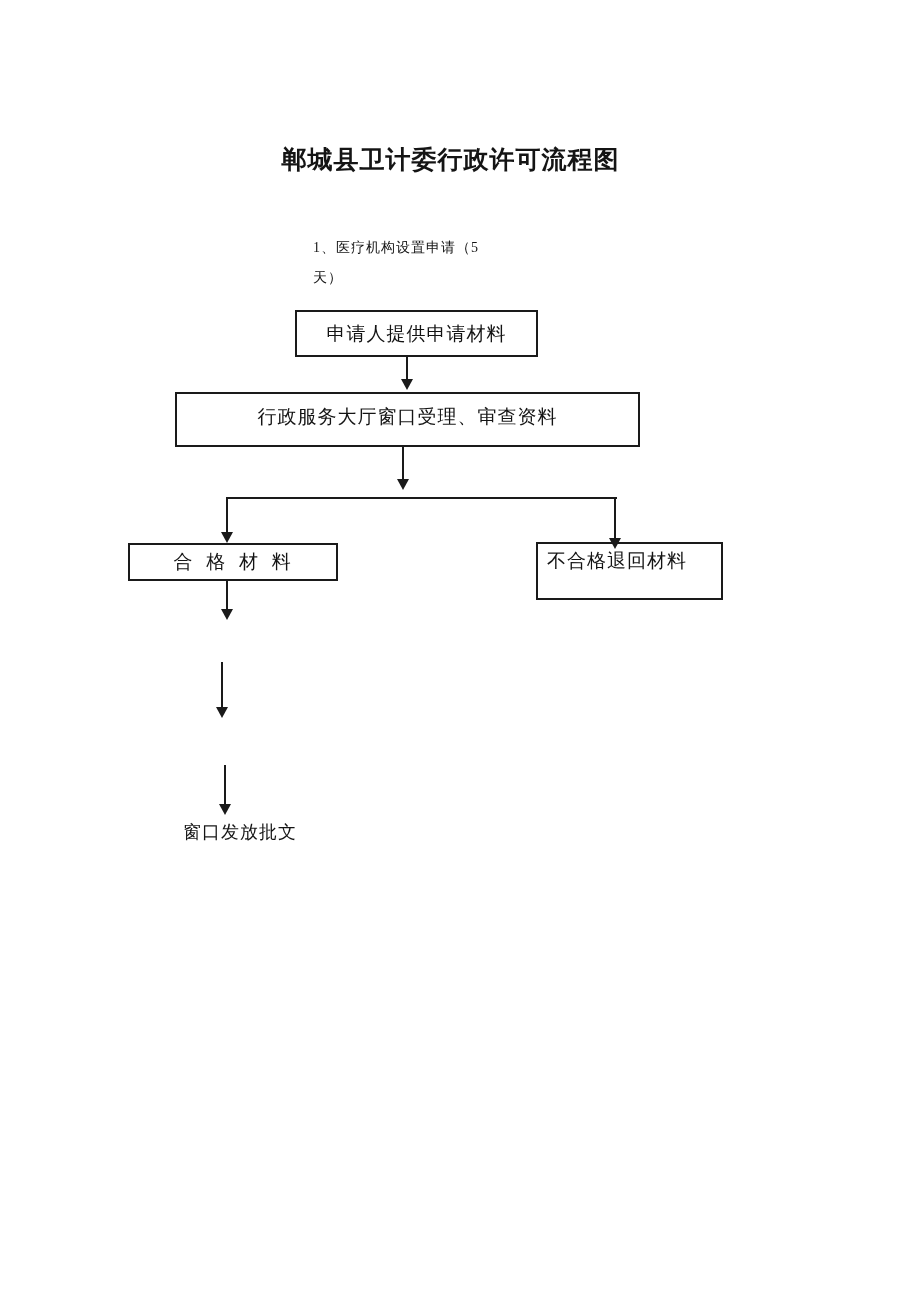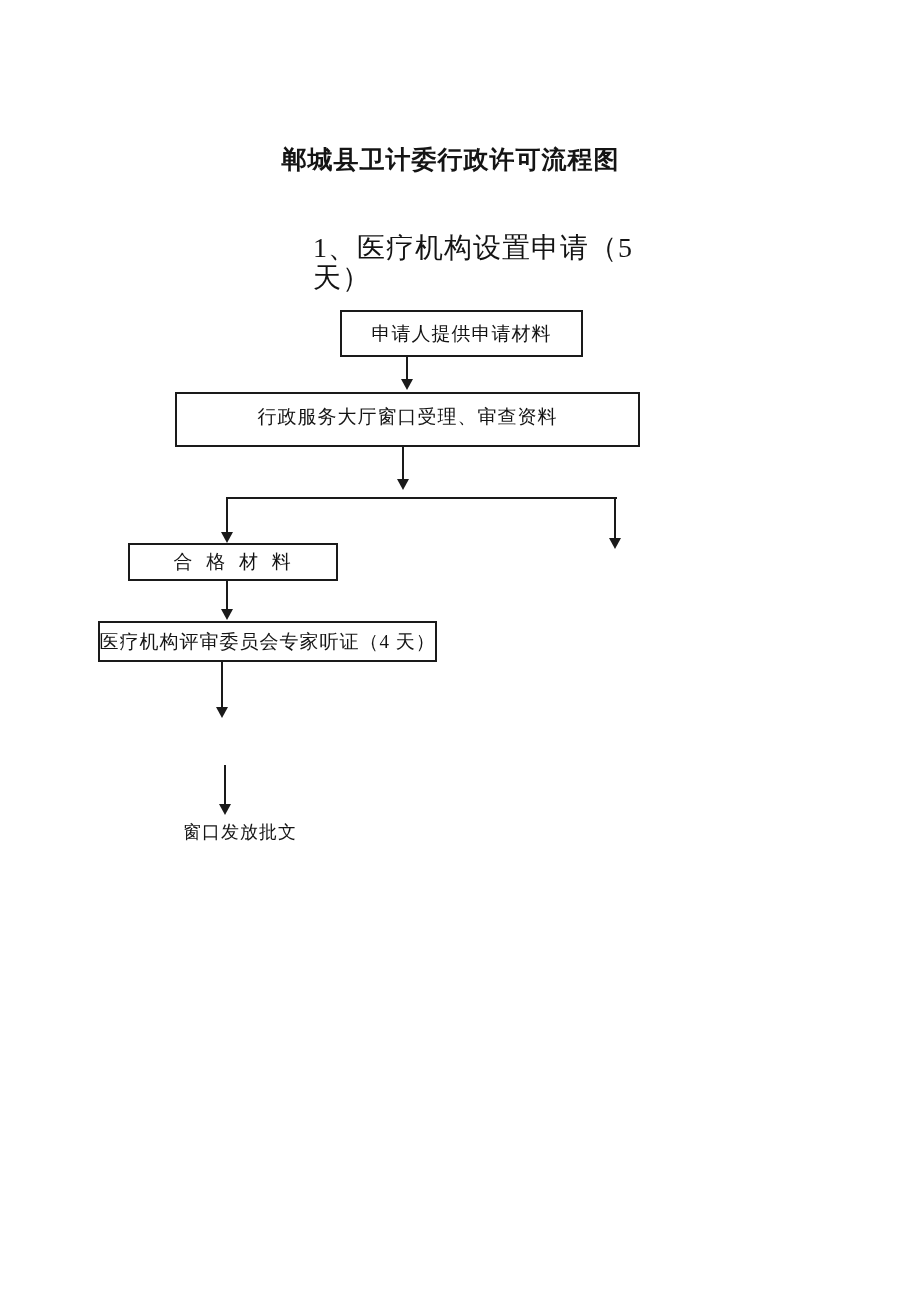--- a/index.html
+++ b/index.html
@@ -25,40 +25,40 @@
     font-family: "Liberation Sans", sans-serif;
     font-weight: 700;
     font-size: 25px;
     letter-spacing: 1px;
     white-space: nowrap;
   }
   .section-heading {
     position: absolute;
     left: 313px;
     top: 233px;
-    font-size: 28px;
+    font-size: 14px;
     line-height: 30px;
     font-weight: 500;
     letter-spacing: 1px;
   }
   .section-heading .hline-txt { display: block; }
 
   .fbox {
     position: absolute;
     box-sizing: border-box;
     border: 2px solid #1a1a1a;
     background: #ffffff;
     display: flex;
     align-items: center;
     justify-content: center;
     font-size: 19px;
     letter-spacing: 1px;
     white-space: nowrap;
   }
-  .n-apply     { left: 295px; top: 310px; width: 243px; height: 47px; margin-left: 45px; }
+  .n-apply     { left: 295px; top: 310px; width: 243px; height: 47px; }
   .n-accept    { left: 175px; top: 392px; width: 465px; height: 55px; padding-bottom: 6px; }
   .n-qualified { left: 128px; top: 543px; width: 210px; height: 38px; word-spacing: 5px; letter-spacing: 2px; }
   .n-rejected  { left: 536px; top: 542px; width: 187px; height: 58px;
                  align-items: flex-start; justify-content: flex-start; padding: 4px 0 0 9px; }
   .n-hearing   { left:  98px; top: 621px; width: 339px; height: 41px; }
   .n-issuedoc  { left: 158px; top: 721px; width: 152px; height: 44px; }
 
   .end-label {
     position: absolute;
     left: 183px;
@@ -101,21 +101,21 @@
   <div class="doc-title">郸城县卫计委行政许可流程图</div>
 
   <div class="section-heading">
     <span class="hline-txt">1、医疗机构设置申请（5</span>
     <span class="hline-txt">天）</span>
   </div>
 
   <div class="fbox n-apply">申请人提供申请材料</div>
   <div class="fbox n-qualified">合 格 材 料</div>
   <div class="fbox n-accept">行政服务大厅窗口受理、审查资料</div>
-  <div class="fbox n-hearing">医疗机构评审委员会专家听证（4 天）</div>
+  <div class="fbox n-rejected">不合格退回材料</div>
 
   <div class="end-label">窗口发放批文</div>
 
   <div class="vline a1-l"></div>
   <div class="ahead a1-h"></div>
 
   <div class="vline a2-l"></div>
   <div class="ahead a2-h"></div>
 
   <div class="hline br-h"></div>

